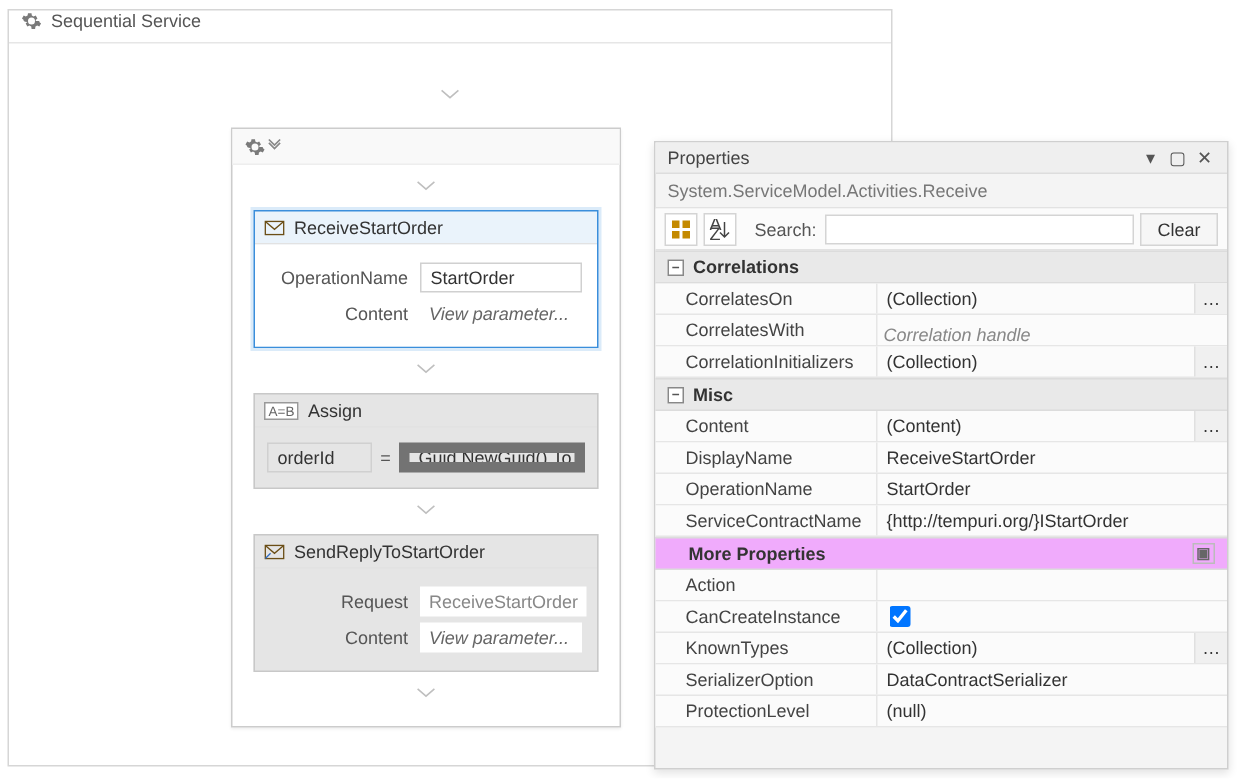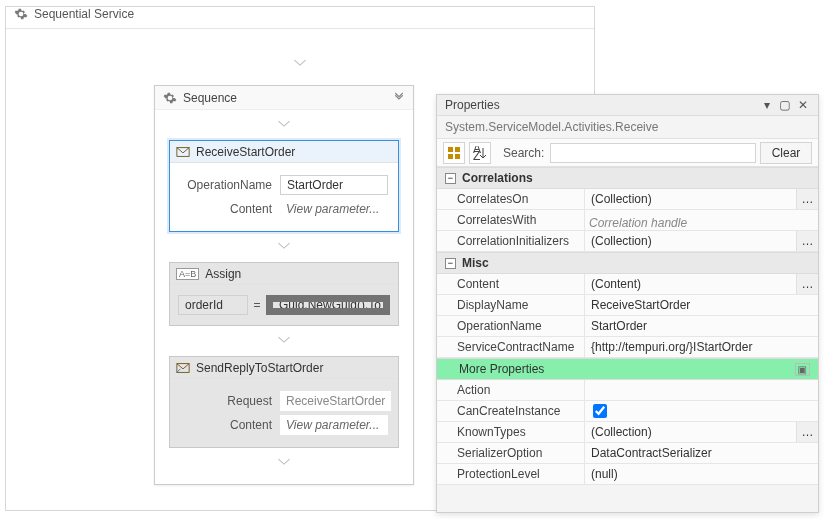--- a/index.html
+++ b/index.html
@@ -90,21 +90,20 @@
 
   <div class="inner-stack">
 
     <div class="seqbox">
       <div class="seqbox-header">
         <span class="gear">
           <svg viewBox="0 0 24 24">
               <path d="M12 8a4 4 0 100 8 4 4 0 000-8zm9 4a7 7 0 01-.1 1.2l2 1.6-2 3.4-2.4-1a7 7 0 01-2 1.2l-.4 2.6h-4l-.4-2.6a7 7 0 01-2-1.2l-2.4 1-2-3.4 2-1.6A7 7 0 013 12a7 7 0 01.1-1.2l-2-1.6 2-3.4 2.4 1a7 7 0 012-1.2L8 3h4l.4 2.6a7 7 0 012 1.2l2.4-1 2 3.4-2 1.6c.1.4.2.8.2 1.2z"></path>
             </svg>
         </span>
-        <span class="title">Sequence</span>
         <span class="chev">
           <svg viewBox="0 0 16 16">
               <path d="M3 7 L8 12 L13 7 M3 4 L8 9 L13 4"></path>
             </svg>
         </span>
       </div>
 
       <div class="drop-arrow">
         <svg viewBox="0 0 20 12">
             <path d="M2 2 L10 9 L18 2"></path>
@@ -267,21 +266,21 @@
         <input type="text" value="StartOrder" style="">
       </div>
     </div>
   <div class="prow">
       <div class="pk">ServiceContractName</div>
       <div class="pv">
         <input type="text" value="{http://tempuri.org/}IStartOrder" style="">
       </div>
     </div>
 
-  <div class="cat" style="font-weight:400;background:#86efac">
+  <div class="cat" style="font-weight:700;background:#f0abfc">
     <span style="margin-left:14px">More Properties</span>
     <span class="more">▣</span>
   </div>
   <div class="prow">
       <div class="pk">Action</div>
       <div class="pv">
         <input type="text" value="" style="">
       </div>
     </div>
   <div class="prow">

